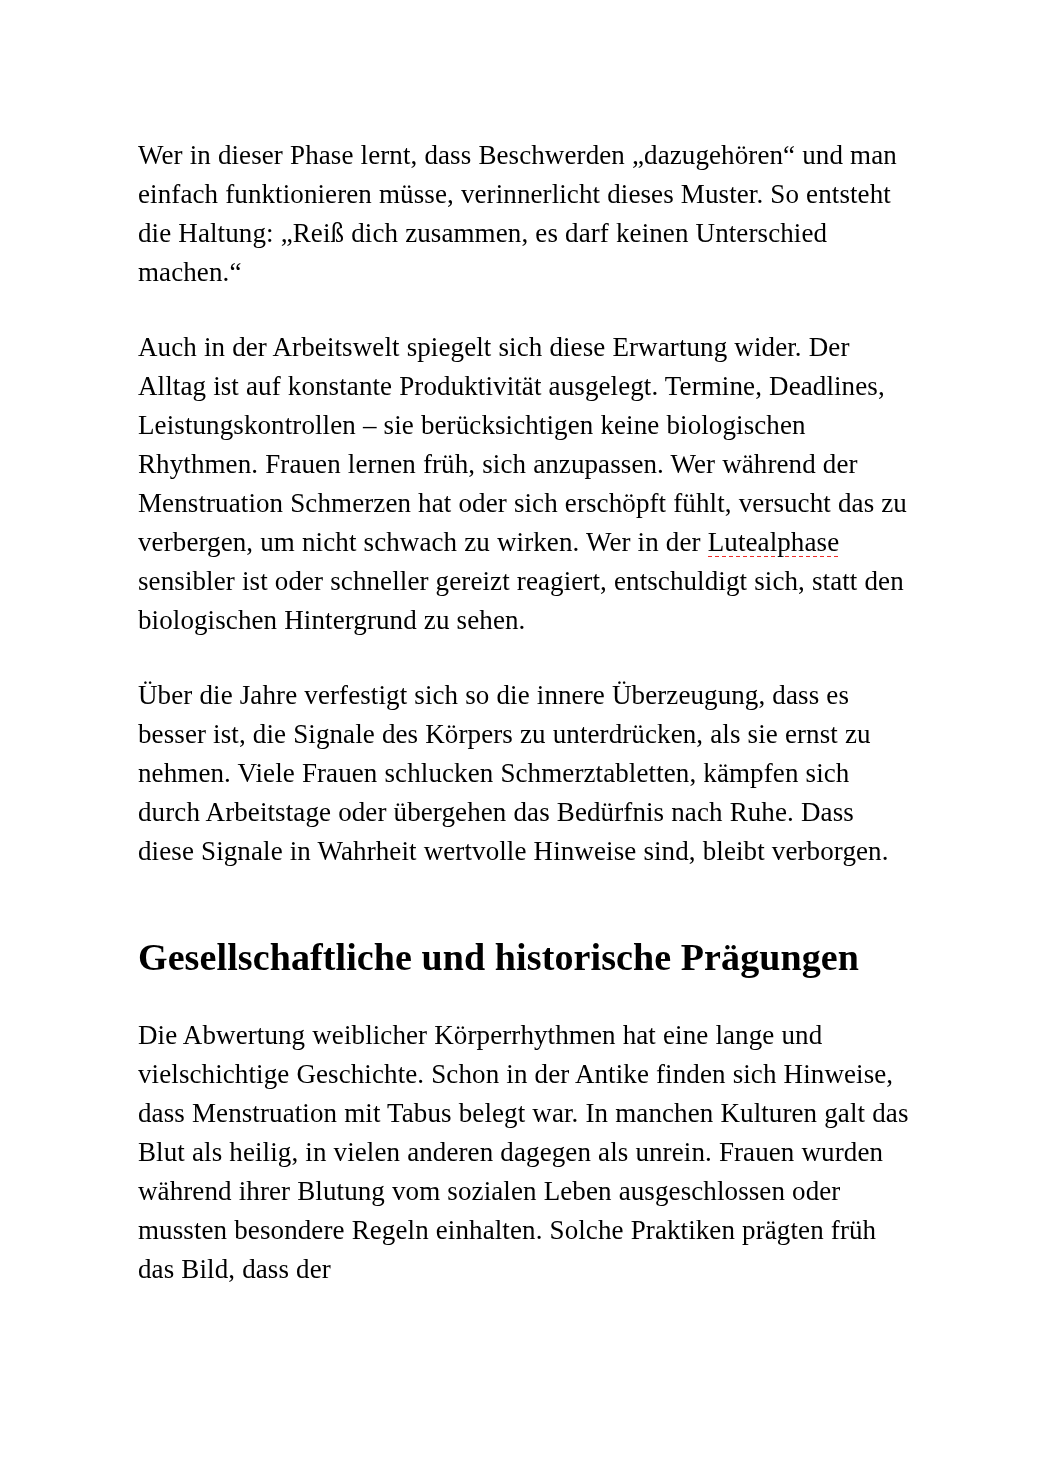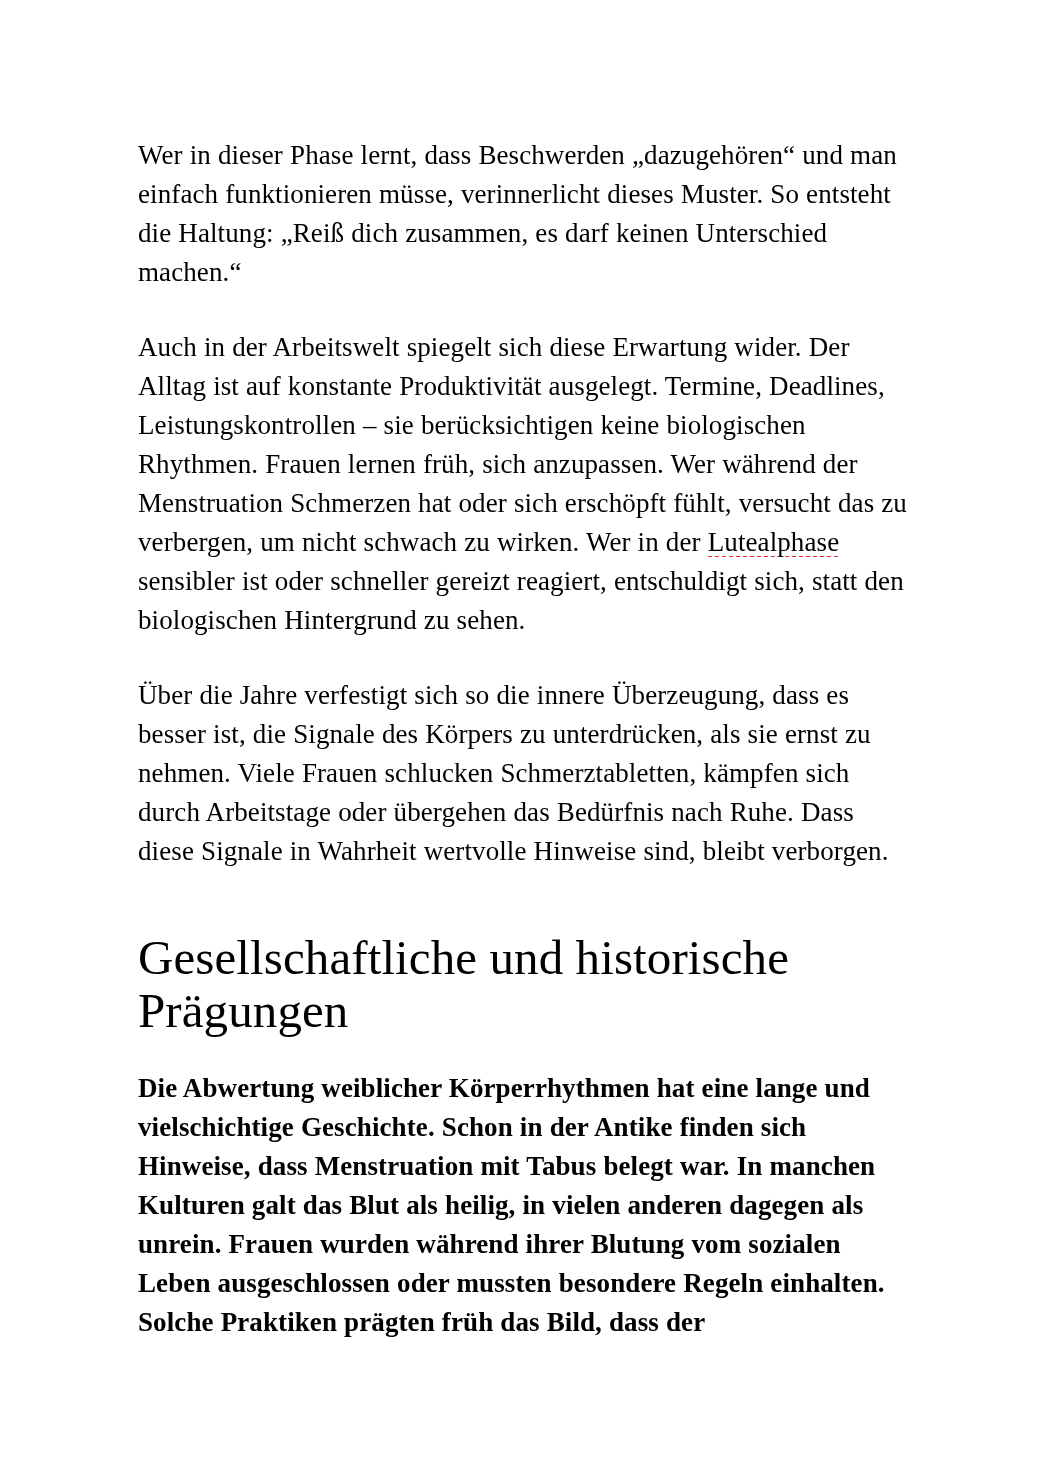--- a/index.html
+++ b/index.html
@@ -37,28 +37,27 @@
     letter-spacing: 0.1px;
     word-spacing: 0.2px;
   }
 
   .para:last-child {
     margin-bottom: 0;
   }
 
   .para-after-heading {
     margin-top: 0;
-    font-weight: bold;
   }
 
   .heading {
     font-family: "Liberation Serif", "DejaVu Serif", serif;
-    font-size: 49px;
+    font-size: 38px;
     line-height: 53px;
-    font-weight: 400;
+    font-weight: 700;
     color: #000000;
     margin: 60px 0 32px 0;
     letter-spacing: 0.1px;
   }
 
   
   .spellcheck {
     position: relative;
     display: inline;
     background-image: repeating-linear-gradient(

